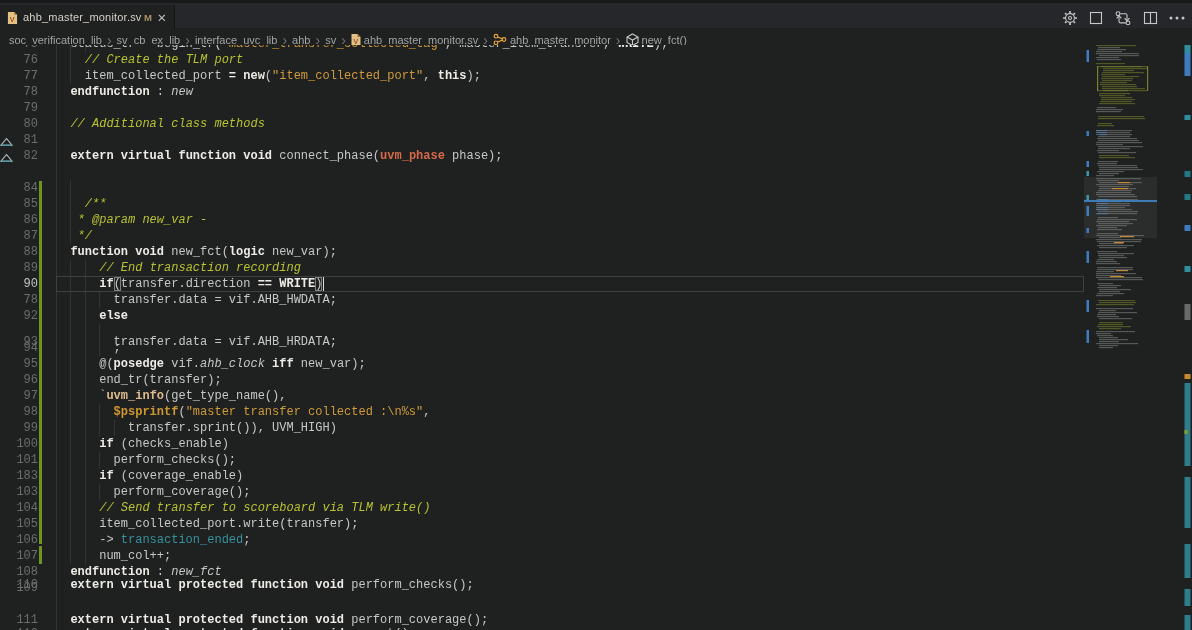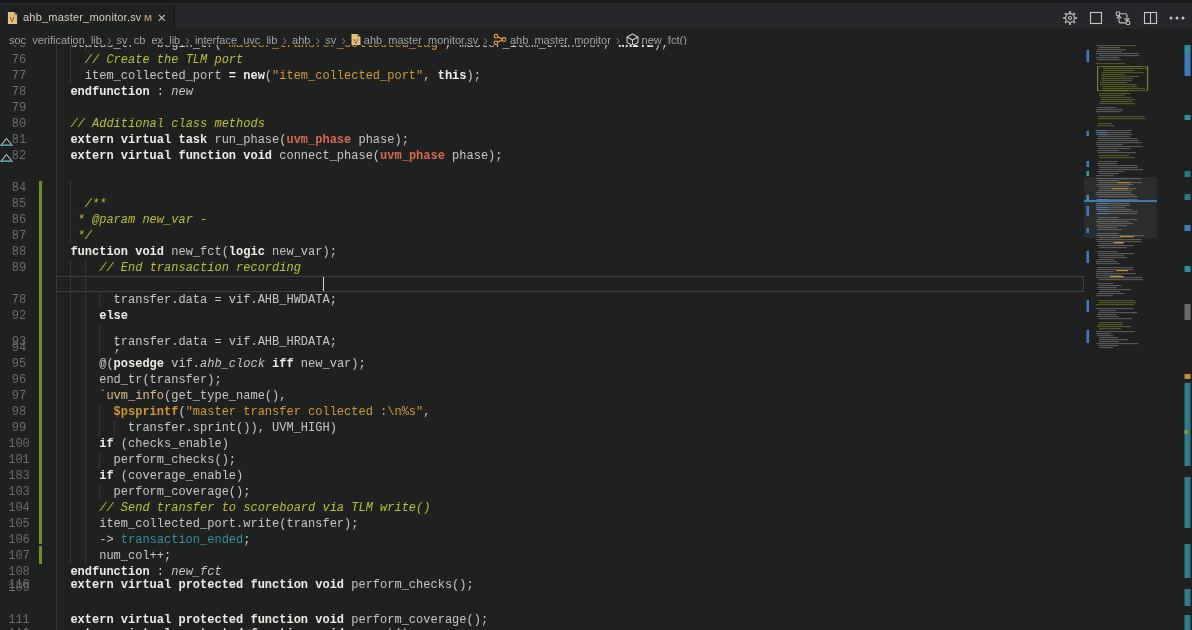--- a/index.html
+++ b/index.html
@@ -13,29 +13,29 @@
 #tab .mod { position:absolute; left:144px; top:7px; font-size:9.5px; color:#ab9168; font-weight:bold; }
 #tab .cls { position:absolute; left:157px; top:5.5px; font-size:11.5px; color:#bcbcbc; }
 #acts { position:absolute; right:0; top:1.5px; height:26px; }
 
 #crumbs { position:absolute; left:0; top:30px; width:1192px; height:15px; background:#1f2020;
   font-family:"Liberation Sans", sans-serif; font-size:11px; color:#a2a3a4; white-space:nowrap; }
 #crumbs .sep { color:#737475; font-size:14px; padding:0 5px; position:relative; top:0.5px; }
 
 #ed { position:absolute; left:0; top:45px; width:1192px; height:585px; overflow:hidden; background:#1f2020; }
 .row { position:absolute; left:0; width:1192px; height:16px; line-height:16px; font-size:12px; white-space:pre; }
-.ln { position:absolute; left:0; width:38px; text-align:center; color:#6b6e6e; }
+.ln { position:absolute; left:0; width:38px; text-align:right; color:#6b6e6e; }
 .ln.cur { color:#c2c5c5; }
 .code { position:absolute; left:56px; color:#c6c8c8; }
 .kw { color:#eeece7; font-weight:bold; }
 .op { color:#eeece7; font-weight:bold; }
 .cm { color:#b9c230; font-style:italic; }
 .st { color:#cf9b3a; }
 .ty { color:#d4694b; font-weight:bold; }
-.mc { color:#dfbc8e; font-weight:normal; }
+.mc { color:#dfbc8e; font-weight:bold; }
 .sy { color:#cf982f; font-weight:bold; }
 .ev { color:#35929e; }
 .it { font-style:italic; }
 .g { position:absolute; width:1px; background:#343434; }
 #curline { position:absolute; left:56px; top:231px; width:1028px; height:16px; border:1px solid #3f4040; }
 .bx { outline:1px solid #7f8080; outline-offset:-1px; }
 #cursor { position:absolute; left:322.6px; top:232px; width:1.6px; height:14px; background:#dcdcdc; }
 #gitbar { position:absolute; left:38.5px; top:136px; width:3px; height:383px; background:#6f9420; }
 #gitgap { position:absolute; left:38.5px; top:499px; width:3px; height:2px; background:#1f2020; }
 #mmslider { position:absolute; left:1084px; top:132px; width:73px; height:61px; background:rgba(255,255,255,0.055); }
@@ -125,28 +125,29 @@
       <div class="g" style="left:99.2px;top:407px;height:16px"></div>
       <div class="g" style="left:99.2px;top:439px;height:16px"></div>
       <div class="g" style="left:113.6px;top:375px;height:16px"></div>
 <div id="curline"></div>
 <div class="row" style="top:-9px"><span class="ln">75</span><span class="code">  status_tr = begin_tr(<span class="st">"master_transfer_collected_tag"</span>, master_item_transfer, <span class="kw">WRITE</span>);</span></div>
       <div class="row" style="top:7px"><span class="ln">76</span><span class="code">    <span class="cm">// Create the TLM port</span></span></div>
       <div class="row" style="top:23px"><span class="ln">77</span><span class="code">    item_collected_port <span class="op">=</span> <span class="kw">new</span>(<span class="st">"item_collected_port"</span>, <span class="kw">this</span>);</span></div>
       <div class="row" style="top:39px"><span class="ln">78</span><span class="code">  <span class="kw">endfunction</span> : <span class="it">new</span></span></div>
       <div class="row" style="top:55px"><span class="ln">79</span><span class="code"></span></div>
       <div class="row" style="top:71px"><span class="ln">80</span><span class="code">  <span class="cm">// Additional class methods</span></span></div>
-      <div class="row" style="top:87px"><span class="ln">81</span><span class="code">  <span class="kw">extern virtual task</span> run_phase(<span class="ty">uvm_phase</span> phase);</span></div>
+      <div class="row" style="top:87px"><span class="ln">81</span></div>
       <div class="row" style="top:103px"><span class="ln">82</span><span class="code">  <span class="kw">extern virtual function void</span> connect_phase(<span class="ty">uvm_phase</span> phase);</span></div>
       <div class="row" style="top:135px"><span class="ln">84</span><span class="code"></span></div>
       <div class="row" style="top:151px"><span class="ln">85</span><span class="code">    <span class="cm">/**</span></span></div>
       <div class="row" style="top:167px"><span class="ln">86</span><span class="code">   <span class="cm">* @param new_var -</span></span></div>
       <div class="row" style="top:183px"><span class="ln">87</span><span class="code">   <span class="cm">*/</span></span></div>
       <div class="row" style="top:199px"><span class="ln">88</span><span class="code">  <span class="kw">function void</span> new_fct(<span class="kw">logic</span> new_var);</span></div>
       <div class="row" style="top:215px"><span class="ln">89</span><span class="code">      <span class="cm">// End transaction recording</span></span></div>
+      <div class="row" style="top:231px"><span class="ln cur">90</span><span class="code">      <span class="kw">if</span><span class="bx">(</span>transfer.direction <span class="op">==</span> <span class="kw">WRITE</span><span class="bx">)</span></span></div>
       <div class="row" style="top:247px"><span class="ln">78</span><span class="code">        transfer.data = vif.AHB_HWDATA;</span></div>
       <div class="row" style="top:263px"><span class="ln">92</span><span class="code">      <span class="kw">else</span></span></div>
       <div class="row" style="top:289px"><span class="ln">93</span><span class="code">        transfer.data = vif.AHB_HRDATA;</span></div>
       <div class="row" style="top:295px"><span class="ln">94</span><span class="code">        ;</span></div>
       <div class="row" style="top:311px"><span class="ln">95</span><span class="code">      @(<span class="kw">posedge</span> vif.<span class="it">ahb_clock</span> <span class="kw">iff</span> new_var);</span></div>
       <div class="row" style="top:327px"><span class="ln">96</span><span class="code">      end_tr(transfer);</span></div>
       <div class="row" style="top:343px"><span class="ln">97</span><span class="code">      `<span class="mc">uvm_info</span>(get_type_name(),</span></div>
       <div class="row" style="top:359px"><span class="ln">98</span><span class="code">        <span class="sy">$psprintf</span>(<span class="st">"master transfer collected :\n%s"</span>,</span></div>
       <div class="row" style="top:375px"><span class="ln">99</span><span class="code">          transfer.sprint()), UVM_HIGH)</span></div>
       <div class="row" style="top:391px"><span class="ln">100</span><span class="code">      <span class="kw">if</span> (checks_enable)</span></div>

